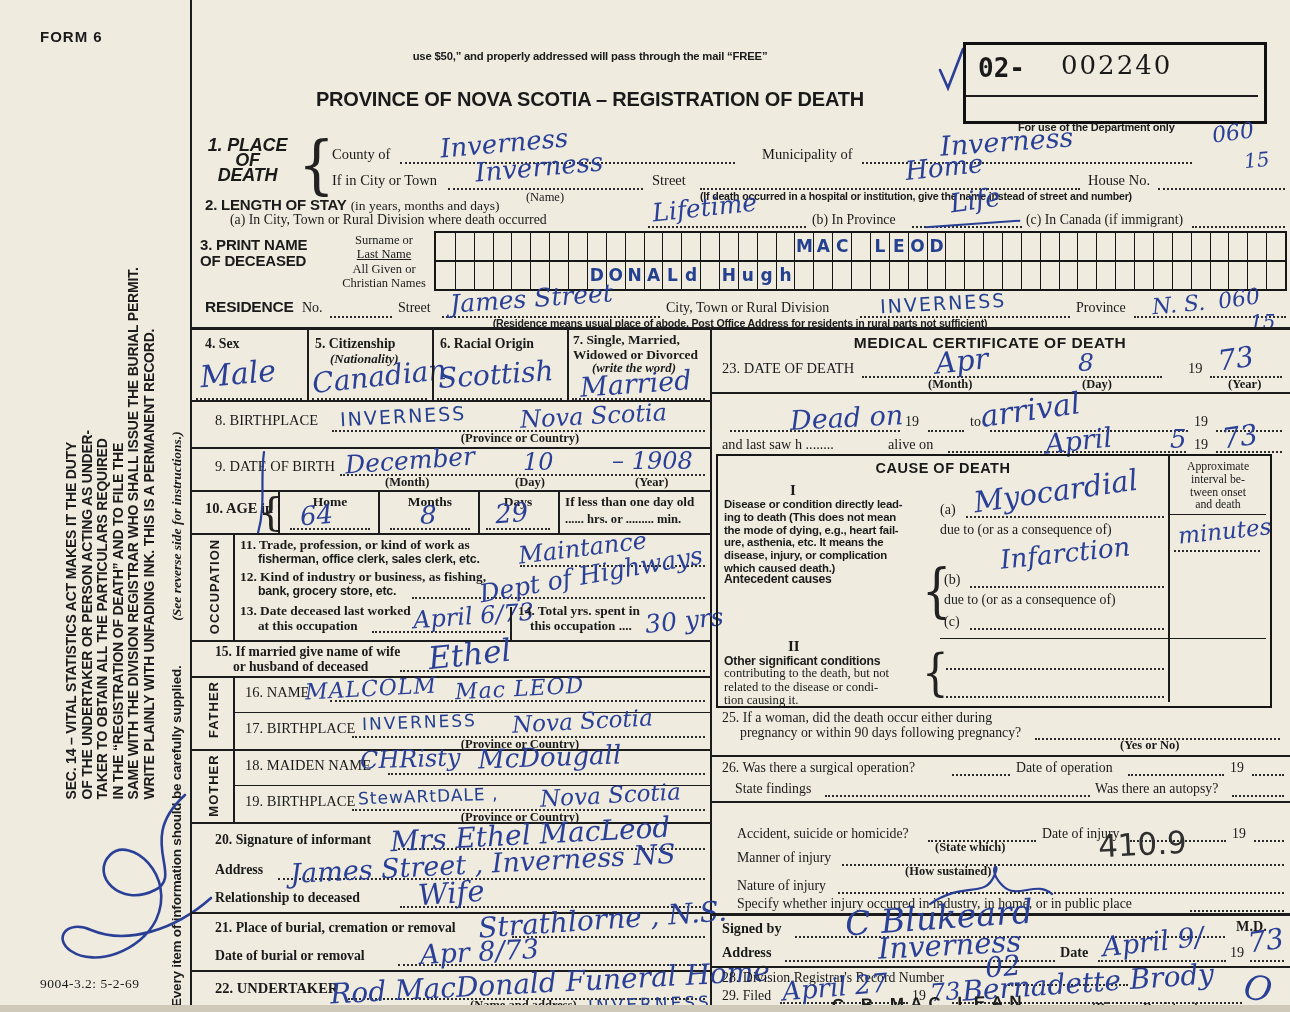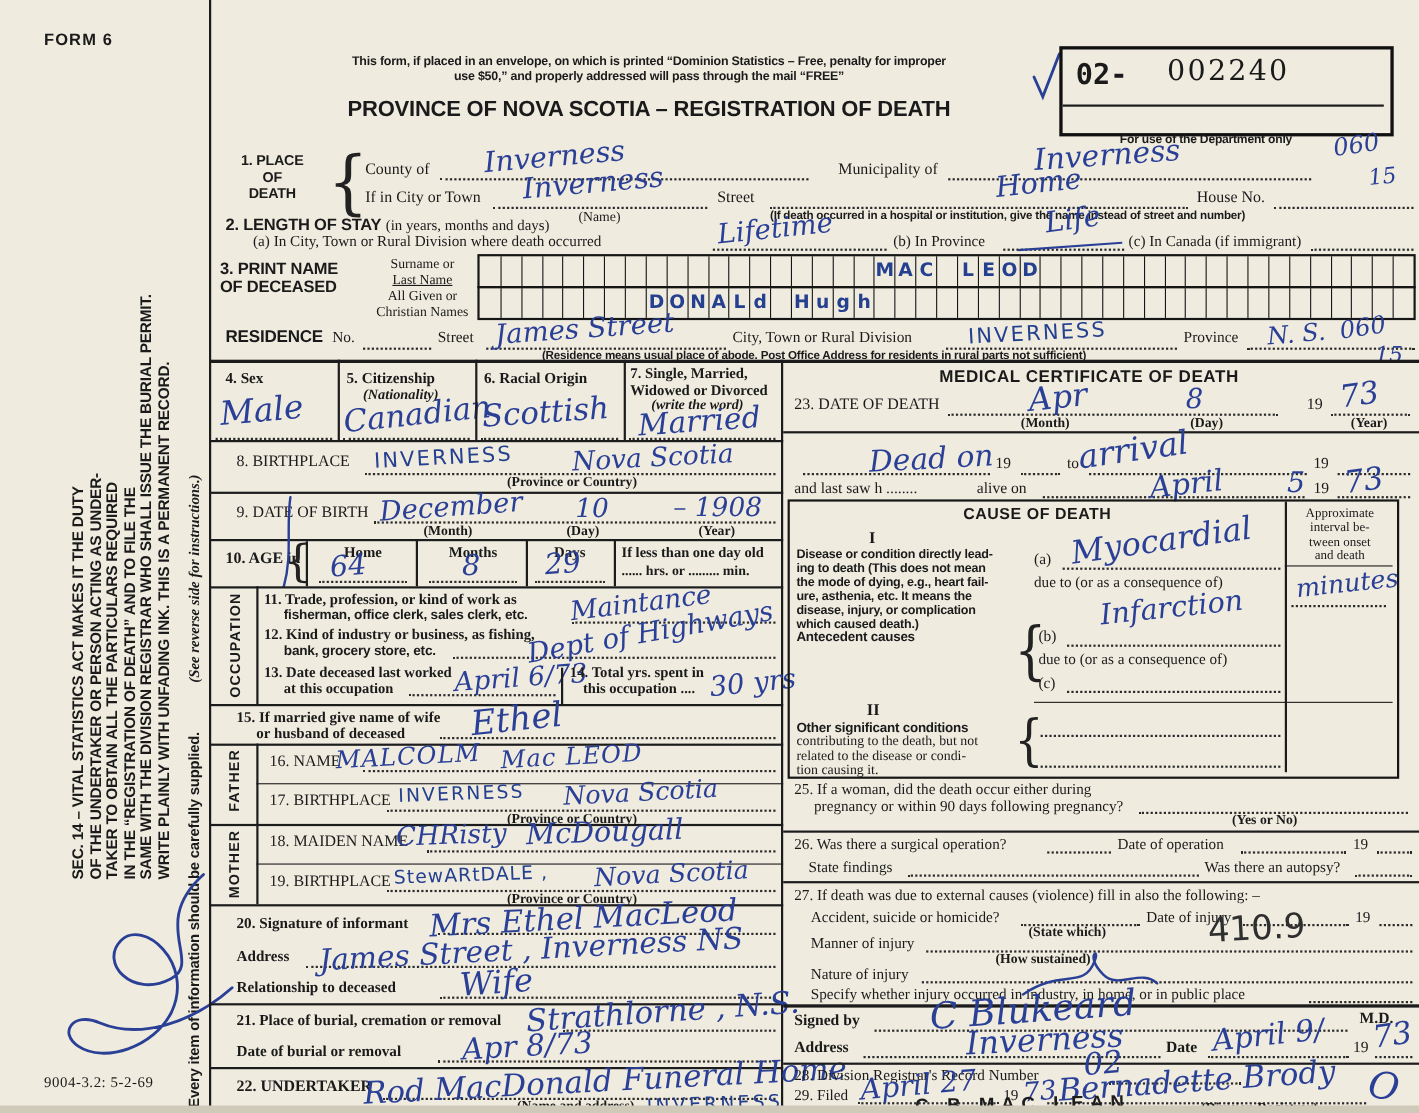--- a/index.html
+++ b/index.html
@@ -55,41 +55,40 @@
     <svg width="190" height="200" viewBox="0 0 190 200">
       <path d="M150,15 C100,60 150,95 120,110 C85,128 55,95 75,75 C95,55 142,95 121,140 C105,172 60,187 36,171 C18,159 31,139 56,150 C92,165 140,150 176,118" stroke="#2a3f96" fill="none" stroke-width="2.6" stroke-linecap="round"></path>
     </svg>
   </div>
 
   <div class="abs ser" style="left:40px;top:976px;font-size:13.5px;letter-spacing:0.5px;">9004-3.2: 5-2-69</div>
 
   <div class="vline" style="left:190px;top:0;width:2px;height:1012px;"></div>
 
   <div class="abs sans b ctr" style="left:265px;top:50px;width:650px;font-size:11.3px;line-height:13.5px;">
-    <div>This form, if placed in an envelope, on which is printed “Dominion Statistics – Free, penalty for improper</div>
     <div>use $50,” and properly addressed will pass through the mail “FREE”</div>
   </div>
   <div class="abs sans b ctr" style="left:265px;top:88px;width:650px;font-size:20px;">PROVINCE OF NOVA SCOTIA – REGISTRATION OF DEATH</div>
 
   <div class="abs" style="left:936px;top:46px;">
     <svg width="30" height="46" viewBox="0 0 30 46">
       <path d="M4,24 L12,42 L27,3" stroke="#2a3f96" stroke-width="2.6" fill="none" stroke-linecap="round"></path>
     </svg>
   </div>
 
   <div class="serialbox" style="left:963px;top:42px;width:298px;height:76px;">
     <div class="abs b" style="left:12px;top:8px;font-size:26px;font-family:'DejaVu Sans Mono',monospace;">02-</div>
     <div class="abs" style="left:95px;top:5px;font-size:26px;letter-spacing:2px;font-family:'DejaVu Serif',serif;">002240</div>
     <div class="hline" style="left:0;top:50px;width:292px;height:2px;"></div>
   </div>
   <div class="abs sans b" style="left:1018px;top:121px;font-size:11px;">For use of the Department only</div>
   <div class="abs hw" style="left:1212px;top:120px;font-size:22px;transform:rotate(-8deg);">060</div>
   <div class="abs hw" style="left:1244px;top:148px;font-size:20px;transform:rotate(-6deg);">15</div>
 
-  <div class="abs sans b ctr" style="left:200px;top:138px;width:95px;font-size:13px;line-height:15px;">
+  <div class="abs sans b ctr" style="left:200px;top:138px;width:95px;font-size:18px;line-height:15px;font-style:italic;">
     <div>1. PLACE</div>
     <div>OF</div>
     <div>DEATH</div>
   </div>
   <div class="abs brace" style="left:298px;top:131px;font-size:58px;transform:scaleY(1.1);">{</div>
 
   <div class="abs ser" style="left:332px;top:146px;font-size:14.5px;">County of</div>
   <div class="dotl" style="left:400px;top:160px;width:335px;"></div>
   <div class="abs hw" style="left:440px;top:128px;font-size:26px;transform:rotate(-5deg);">Inverness</div>
   <div class="abs ser" style="left:762px;top:146px;font-size:14.5px;">Municipality of</div>
@@ -483,21 +482,20 @@
   <div class="abs ser" style="left:1016px;top:760px;font-size:13.8px;">Date of operation</div>
   <div class="dotl" style="left:1128px;top:772px;width:96px;"></div>
   <div class="abs ser" style="left:1230px;top:760px;font-size:13.8px;">19</div>
   <div class="dotl" style="left:1252px;top:772px;width:32px;"></div>
   <div class="abs ser" style="left:735px;top:781px;font-size:13.8px;">State findings</div>
   <div class="dotl" style="left:825px;top:793px;width:265px;"></div>
   <div class="abs ser" style="left:1095px;top:781px;font-size:13.8px;">Was there an autopsy?</div>
   <div class="dotl" style="left:1232px;top:793px;width:52px;"></div>
   <div class="hline" style="left:712px;top:801px;width:578px;height:1.8px;"></div>
 
-  <div class="abs ser" style="left:722px;top:806px;font-size:13.8px;">27. If death was due to external causes (violence) fill in also the following: –</div>
   <div class="abs ser" style="left:737px;top:826px;font-size:13.8px;">Accident, suicide or homicide?</div>
   <div class="dotl" style="left:928px;top:838px;width:108px;"></div>
   <div class="abs ser b sub" style="left:935px;top:840px;">(State which)</div>
   <div class="abs ser" style="left:1042px;top:826px;font-size:13.8px;">Date of injury</div>
   <div class="dotl" style="left:1130px;top:838px;width:96px;"></div>
   <div class="abs ser" style="left:1232px;top:826px;font-size:13.8px;">19</div>
   <div class="dotl" style="left:1254px;top:838px;width:30px;"></div>
   <div class="abs ser" style="left:737px;top:850px;font-size:13.8px;">Manner of injury</div>
   <div class="dotl" style="left:842px;top:862px;width:442px;"></div>
   <div class="abs ser b sub" style="left:905px;top:864px;">(How sustained)</div>

